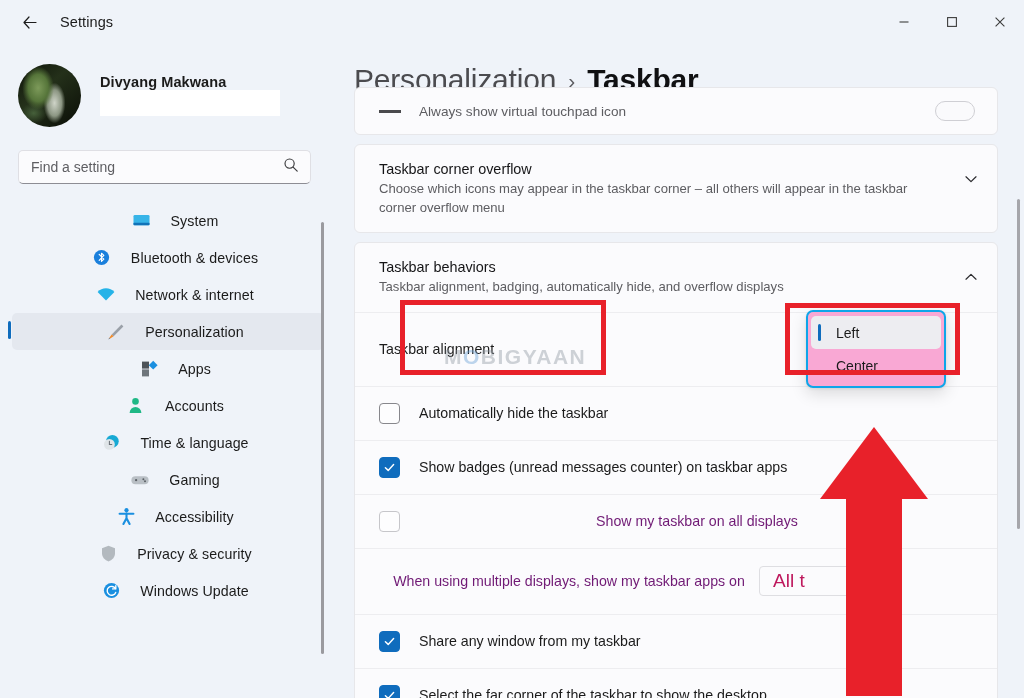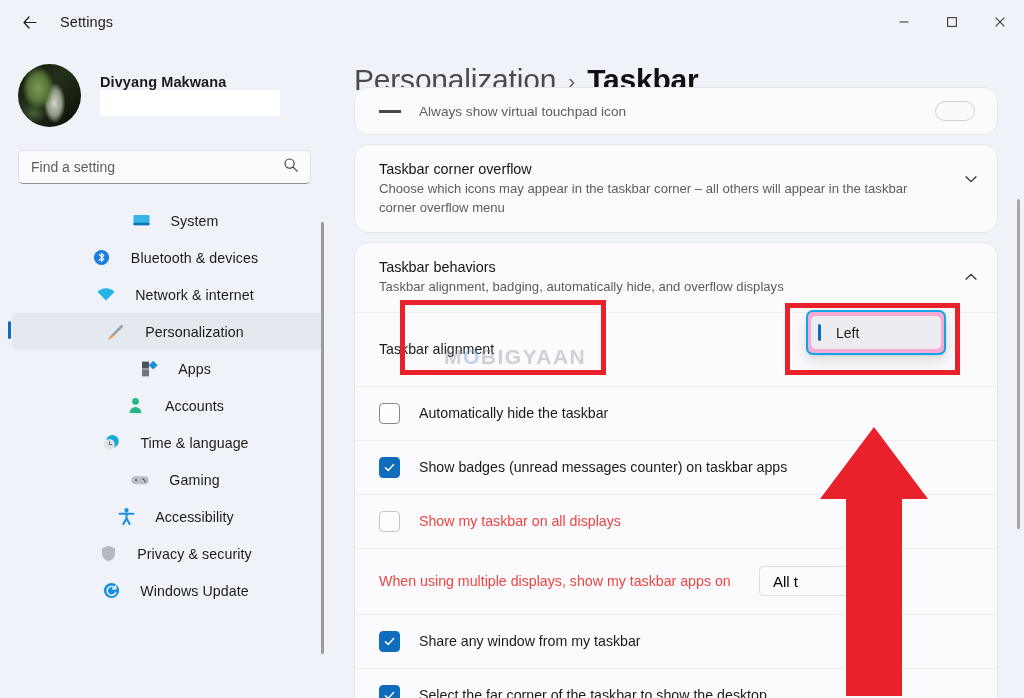--- a/index.html
+++ b/index.html
@@ -129,21 +129,21 @@
     font-size: 21px; color: #5b5b5f; margin: 0 12px; position: relative; top: -2px;
   }
   .bc-current {
     font-size: 30px; color: #101012; font-weight: bold; letter-spacing: -0.2px;
   }
 
   .cards { position: relative; margin-top: 12px; }
   .card {
     background: #fbfbfd;
     border: 1px solid #e7e7ea;
-    border-radius: 14px;
+    border-radius: 6px;
     margin: 0 26px 9px 14px;
     overflow: hidden;
   }
   .card-clip-top { margin-top: -22px; }
   .card-head {
     display: flex; align-items: flex-start;
     padding: 16px 18px 15px 24px;
     cursor: pointer; position: relative;
   }
   .card-head-txt { flex: 1; padding-right: 20px; }
@@ -152,38 +152,38 @@
   .chev { color: #2b2b2e; flex-shrink: 0; margin-top: 10px; }
 
   .row {
     display: flex; align-items: center;
     min-height: 54px;
     padding: 0 22px 0 24px;
     border-top: 1px solid #ededf0;
     position: relative;
   }
   .row-label { font-size: 14.2px; color: #1b1b1b; flex: 1; }
-  .row-label.dim { color: #ef4444; }
+  .row-label.dim { color: #701a75; text-align: center; }
   .cb {
     width: 21px; height: 21px; border-radius: 4px;
     border: 1.2px solid #87878c; background: #fdfdfe;
     flex-shrink: 0; margin-right: 19px;
   }
   .cb.checked {
     background: #0f6cbd; border-color: #0f6cbd;
     display: flex; align-items: center; justify-content: center;
   }
   .cb.dim { border-color: #c6c6ca; }
   .combo {
     width: 142px; height: 30px;
     background: #fbfbfd; border: 1px solid #dedee2;
     border-radius: 4px;
     display: flex; align-items: center; justify-content: space-between;
     padding: 0 1px 0 13px;
-    font-size: 15px; color: #000000;
+    font-size: 19px; color: #be185d;
     flex-shrink: 0;
   }
   .touch-row {
     display: flex; align-items: center;
     height: 46px; padding: 0 22px 0 24px;
   }
   .toggle-ghost {
     width: 40px; height: 20px; border-radius: 11px;
     border: 1px solid #cfcfd4; background: #fafafc;
     flex-shrink: 0;
@@ -511,20 +511,23 @@
   </div>
 
   <div class="watermark">
     <span>M</span><span class="o">O</span><span>BIGYAAN</span>
   </div>
 
   <div class="flyout">
     <div class="fly-item sel">
       <span>Left</span>
     </div>
+    <div class="fly-item">
+      <span>Center</span>
+    </div>
   </div>
 
   <div class="anno-box" style="left:400px; top:300px; width:206px; height:75px;"></div>
   <div class="anno-box" style="left:785px; top:303px; width:175px; height:72px;"></div>
 
   <svg class="anno-arrow" style="left:818px; top:425px;" width="112" height="273" viewBox="0 0 112 273">
     <path d="M56 2 L110 74 L84 74 L84 271 L28 271 L28 74 L2 74 Z" fill="#e8212a"></path>
   </svg>
 
 </div>

